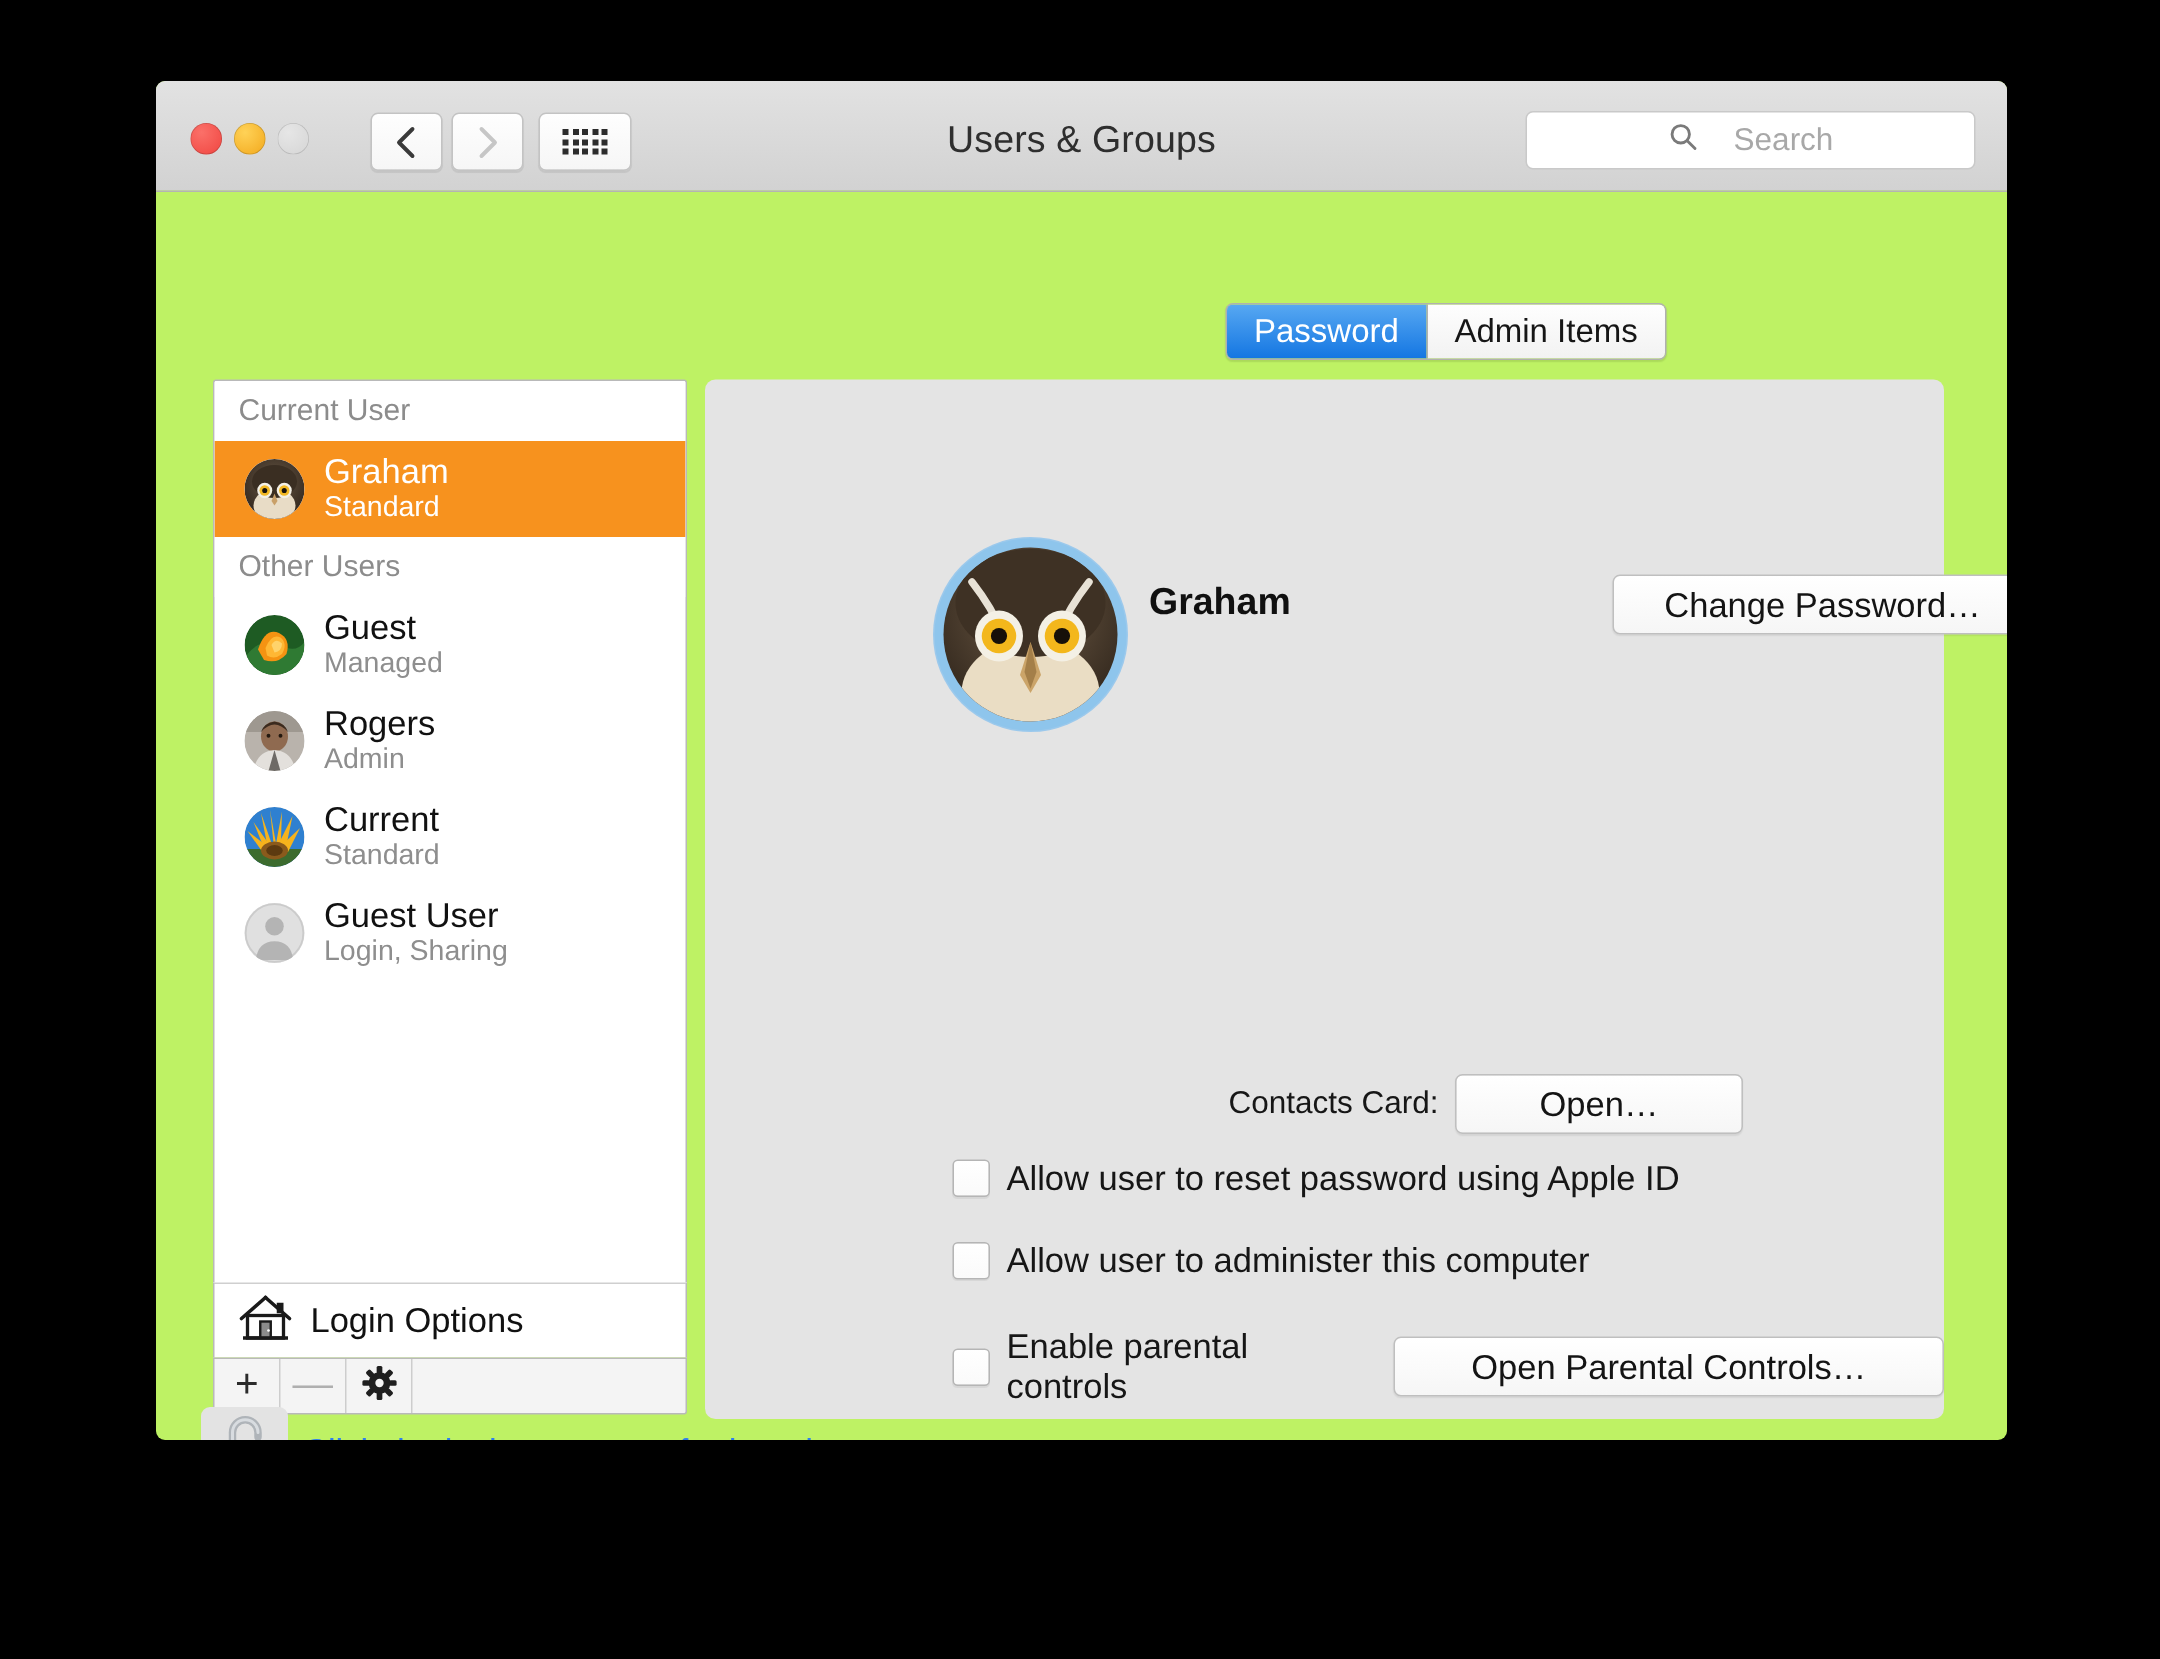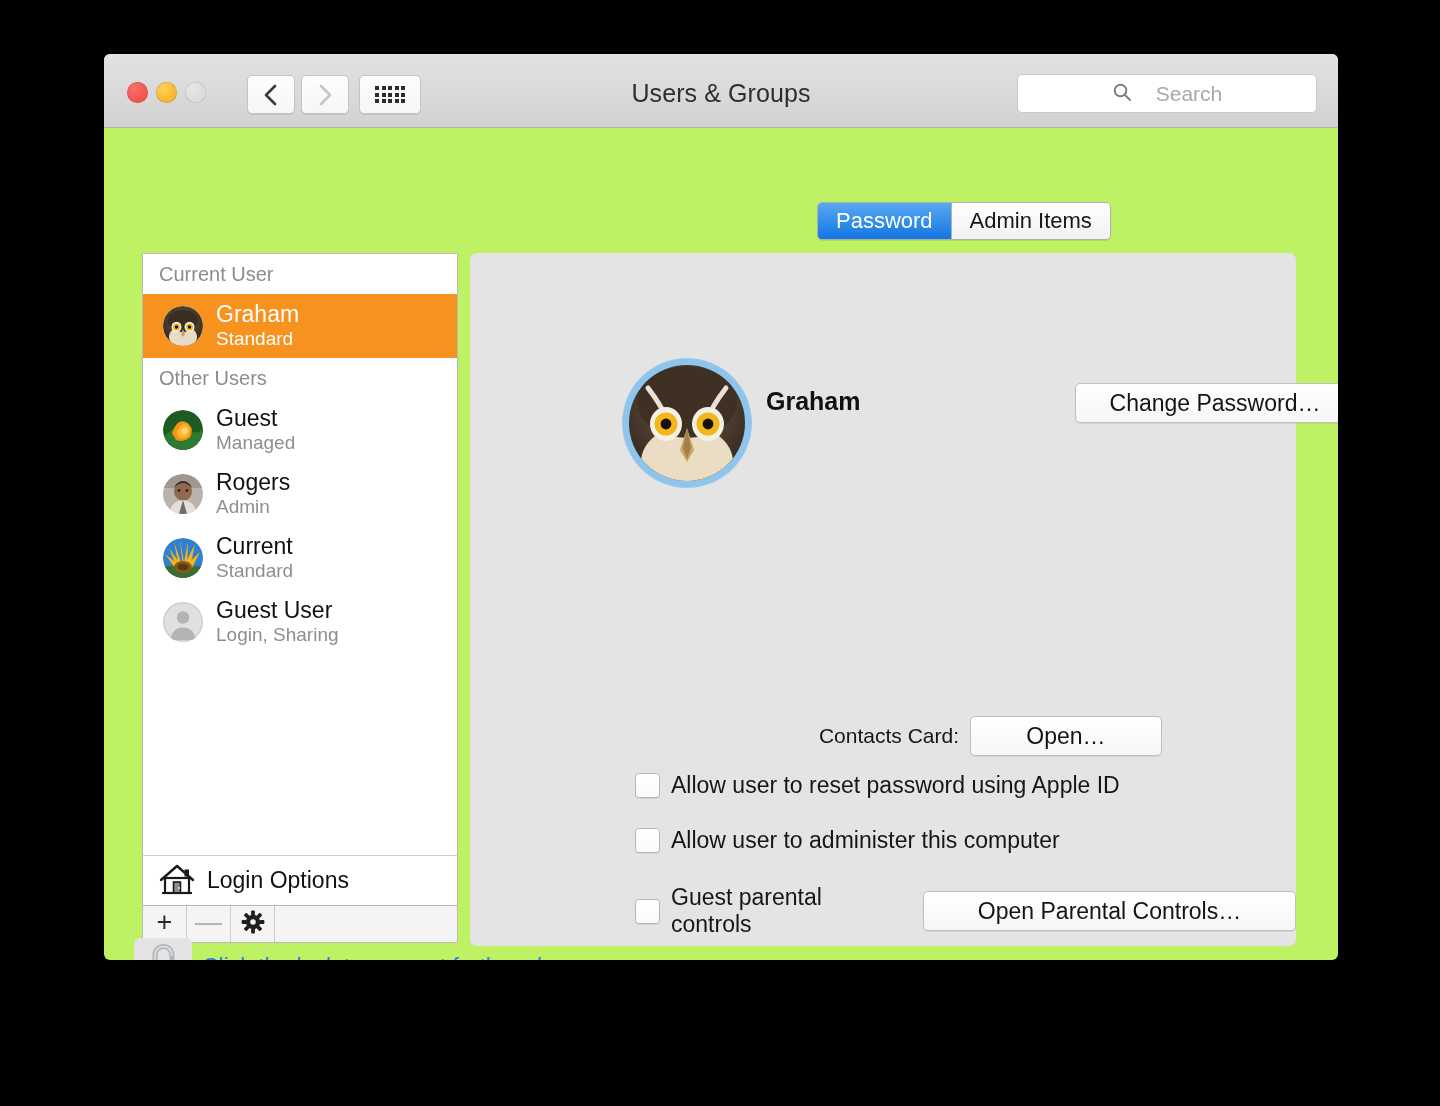--- a/index.html
+++ b/index.html
@@ -632,21 +632,21 @@
         <span class="cb-label">Allow user to administer this computer</span>
       </div>
 
       <div class="cb-row" id="cb-row-1">
         <span class="checkbox"></span>
         <span class="cb-label">Allow user to reset password using Apple ID</span>
       </div>
 
       <div class="cb-row" id="cb-row-3">
         <span class="checkbox"></span>
-        <span class="cb-label">Guest parental controls</span>
+        <span class="cb-label">Enable parental controls</span>
         <span id="parental-btn">Open Parental Controls…</span>
       </div>
     </div>
 
     <div id="lock-button">
       <span>
         <svg width="42" height="46" viewBox="0 0 42 46">
           <path d="M13 22 L13 13 A8.5 8.5 0 0 1 30 13 L30 16" fill="none" stroke="#AFB4B9" stroke-width="5" stroke-linecap="round"></path>
           <path d="M13 22 L13 13 A8.5 8.5 0 0 1 30 13" fill="none" stroke="#D8DCE0" stroke-width="2" stroke-linecap="round"></path>
           <rect x="4" y="21" width="24" height="21" rx="2.5" fill="#D79234"></rect>

